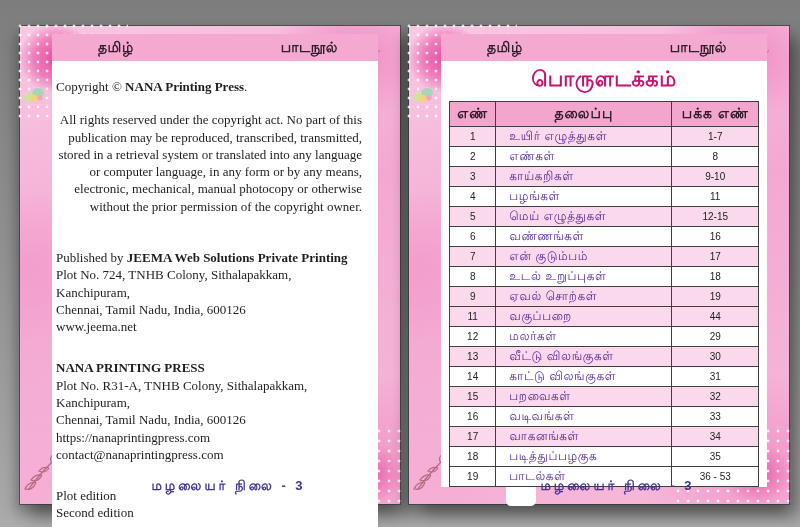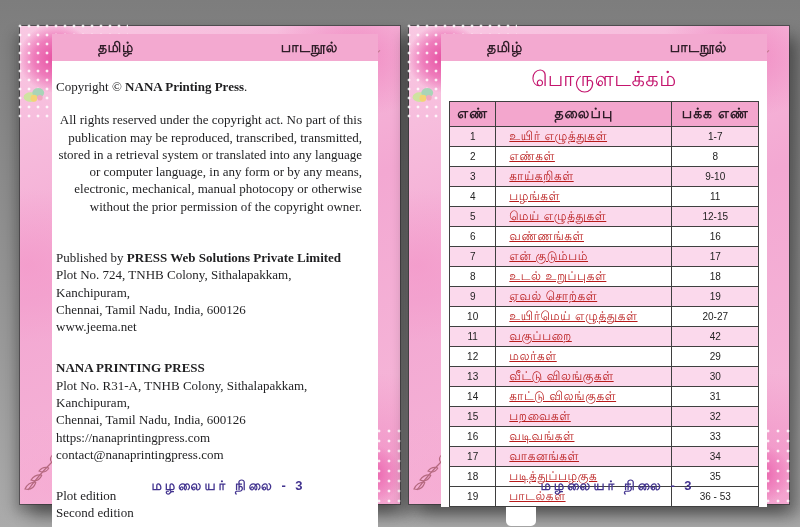--- a/index.html
+++ b/index.html
@@ -79,39 +79,39 @@
   .m-sm{margin-top:5px !important;}
   .m-md{margin-top:16px !important;}
   .m-lg{margin-top:24px !important;}
   .m-xl{margin-top:34px !important;}
 
   
   .toc-white{padding:4px 0 0 0;}
   .toc-title{
     margin:2px 0 7px;text-align:center;
     font-family:"Liberation Sans","DejaVu Sans",sans-serif;
-    font-size:21px;font-weight:normal;color:var(--title-magenta,#c4156e);
+    font-size:21px;font-weight:bold;color:var(--title-magenta,#c4156e);
     letter-spacing:.5px;
   }
   .toc-table{
     width:calc(100% - 16px);margin:0 auto 0;
     border-collapse:collapse;table-layout:fixed;
     font-family:"Liberation Sans","DejaVu Sans",sans-serif;
     background:#fff;
     border-radius:27px;
   }
   .toc-table th,.toc-table td{border:1px solid var(--border-dark,#3f3f3f);}
   .toc-table th{
     background:var(--table-header-bg,#f3a6cd);
     font-size:14px;font-weight:bold;color:#2c1b26;
     padding:3px 0;letter-spacing:1px;
   }
   .toc-table td{padding:2px 0;height:15px;}
   td.c-no,td.c-pages{text-align:center;font-size:10px;color:#222;}
-  td.c-title{font-size:12px;color:#b91c1c;padding:2px 6px 2px 13px;letter-spacing:.6px;text-decoration:underline;}
+  td.c-title{font-size:12px;color:#4c1d95;padding:2px 6px 2px 13px;letter-spacing:.6px;}
   tr.shaded td{background:var(--row-pink,#fbd9ec);}
 </style>
 </head>
 <body>
 
 <div class="stage">
   <div class="spread">
 
     <div class="page">
       <div class="decor sparkle-tl"></div>
@@ -153,21 +153,21 @@
 
       <div class="page-inner">
         <div class="page-band">
           <span class="band-label">தமிழ்</span>
           <span class="band-label">பாடநூல்</span>
         </div>
         <div class="white-box copy">
           <p class="m-sm"><span>Copyright © </span><b>NANA Printing Press</b><span>.</span></p>
           <p class="para m-md">All rights reserved under the copyright act. No part of this publication may be reproduced, transcribed, transmitted, stored in a retrieval system or translated into any language or computer language, in any form or by any means, electronic, mechanical, manual photocopy or otherwise without the prior permission of the copyright owner.</p>
           <div class="m-xl">
-            <p><span>Published by </span><b>PRESS Web Solutions Private Limited</b></p>
+            <p><span>Published by </span><b>JEEMA Web Solutions Private Printing</b></p>
             <p>Plot No. 724, TNHB Colony, Sithalapakkam, Kanchipuram,</p>
             <p>Chennai, Tamil Nadu, India, 600126</p>
             <p>www.jeema.net</p>
           </div>
           <div class="m-lg">
             <p><b>NANA PRINTING PRESS</b></p>
             <p>Plot No. R31-A, TNHB Colony, Sithalapakkam, Kanchipuram,</p>
             <p>Chennai, Tamil Nadu, India, 600126</p>
             <p>https://nanaprintingpress.com</p>
             <p>contact@nanaprintingpress.com</p>
@@ -291,30 +291,25 @@
     <td class="c-title">உடல் உறுப்புகள்</td>
     <td class="c-pages">18</td>
   </tr>
 
   <tr class="shaded">
     <td class="c-no">9</td>
     <td class="c-title">ஏவல்  சொற்கள்</td>
     <td class="c-pages">19</td>
   </tr>
 
-  <tr>
-    <td class="c-no">10</td>
-    <td class="c-title">உயிர்மெய் எழுத்துகள்</td>
-    <td class="c-pages">20-27</td>
-  </tr>
 
   <tr class="shaded">
     <td class="c-no">11</td>
     <td class="c-title">வகுப்பறை</td>
-    <td class="c-pages">42</td>
+    <td class="c-pages">44</td>
   </tr>
 
   <tr>
     <td class="c-no">12</td>
     <td class="c-title">மலர்கள்</td>
     <td class="c-pages">29</td>
   </tr>
 
   <tr class="shaded">
     <td class="c-no">13</td>

